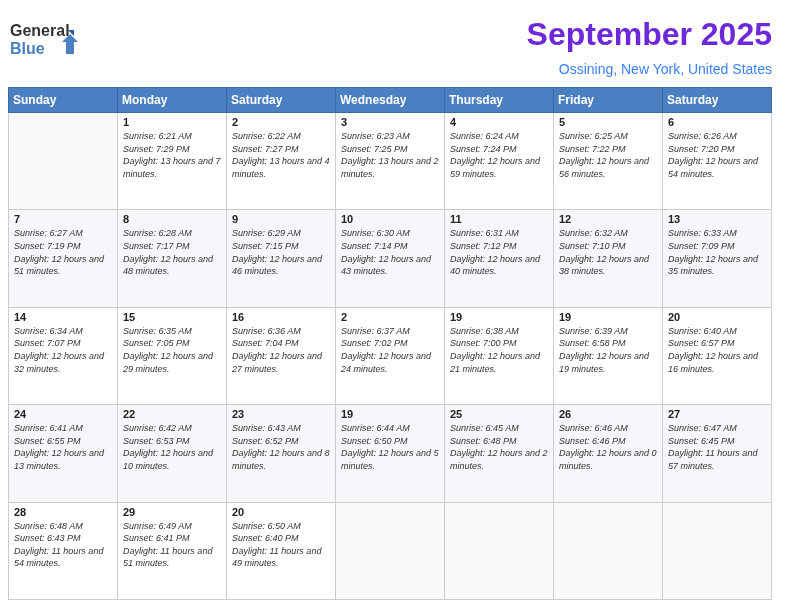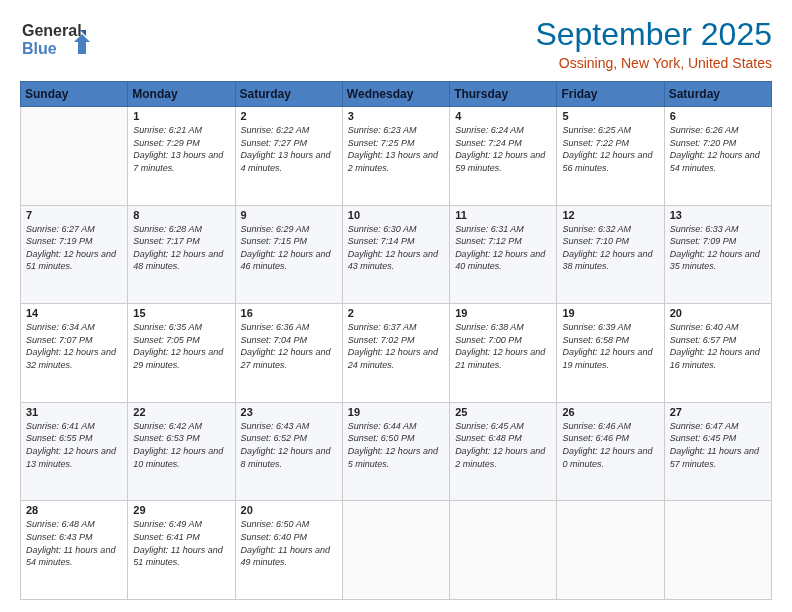--- a/index.html
+++ b/index.html
@@ -6,53 +6,53 @@
     body {
       width: 792px;
       height: 612px;
       background: #fff;
       font-family: Arial, Helvetica, sans-serif;
       overflow: hidden;
     }
     .page {
       width: 792px;
       height: 612px;
-      padding: 16px 20px 12px 20px;
+      padding: 16px 20px 12px 8px;
       display: flex;
       flex-direction: column;
     }
     .header {
       display: flex;
       justify-content: space-between;
       align-items: flex-start;
       margin-bottom: 10px;
     }
     .header-right {
       text-align: right;
     }
     .month-title {
       font-size: 32px;
-      color: #0369a1;
-      font-weight: normal;
+      color: #6d28d9;
+      font-weight: bold;
     }
     .location {
       font-size: 14px;
-      color: #c2410c;
-      margin-top: 2px;
+      color: #3b82f6;
+      margin-top: 8px;
     }
     .calendar {
       flex: 1;
       border: 1px solid #ccc;
       border-collapse: collapse;
       width: 100%;
       table-layout: fixed;
     }
     .calendar th {
       background: #4a7fc1;
-      color: #0f172a;
+      color: #ffffff;
       font-size: 12px;
       font-weight: bold;
       padding: 5px 4px;
       border: 1px solid #3a6aa1;
       text-align: left;
     }
     .calendar td {
       border: 1px solid #ccc;
       vertical-align: top;
       padding: 3px 5px;
@@ -195,21 +195,21 @@
             <span class="day-num">19</span>
             <div class="day-info">Sunrise: 6:39 AM<br>Sunset: 6:58 PM<br>Daylight: 12 hours and 19 minutes.</div>
           </td>
           <td>
             <span class="day-num">20</span>
             <div class="day-info">Sunrise: 6:40 AM<br>Sunset: 6:57 PM<br>Daylight: 12 hours and 16 minutes.</div>
           </td>
         </tr>
         <tr class="row-alt">
           <td>
-            <span class="day-num">31</span>
+            <span class="day-num">24</span>
             <div class="day-info">Sunrise: 6:41 AM<br>Sunset: 6:55 PM<br>Daylight: 12 hours and 13 minutes.</div>
           </td>
           <td>
             <span class="day-num">22</span>
             <div class="day-info">Sunrise: 6:42 AM<br>Sunset: 6:53 PM<br>Daylight: 12 hours and 10 minutes.</div>
           </td>
           <td>
             <span class="day-num">23</span>
             <div class="day-info">Sunrise: 6:43 AM<br>Sunset: 6:52 PM<br>Daylight: 12 hours and 8 minutes.</div>
           </td>

